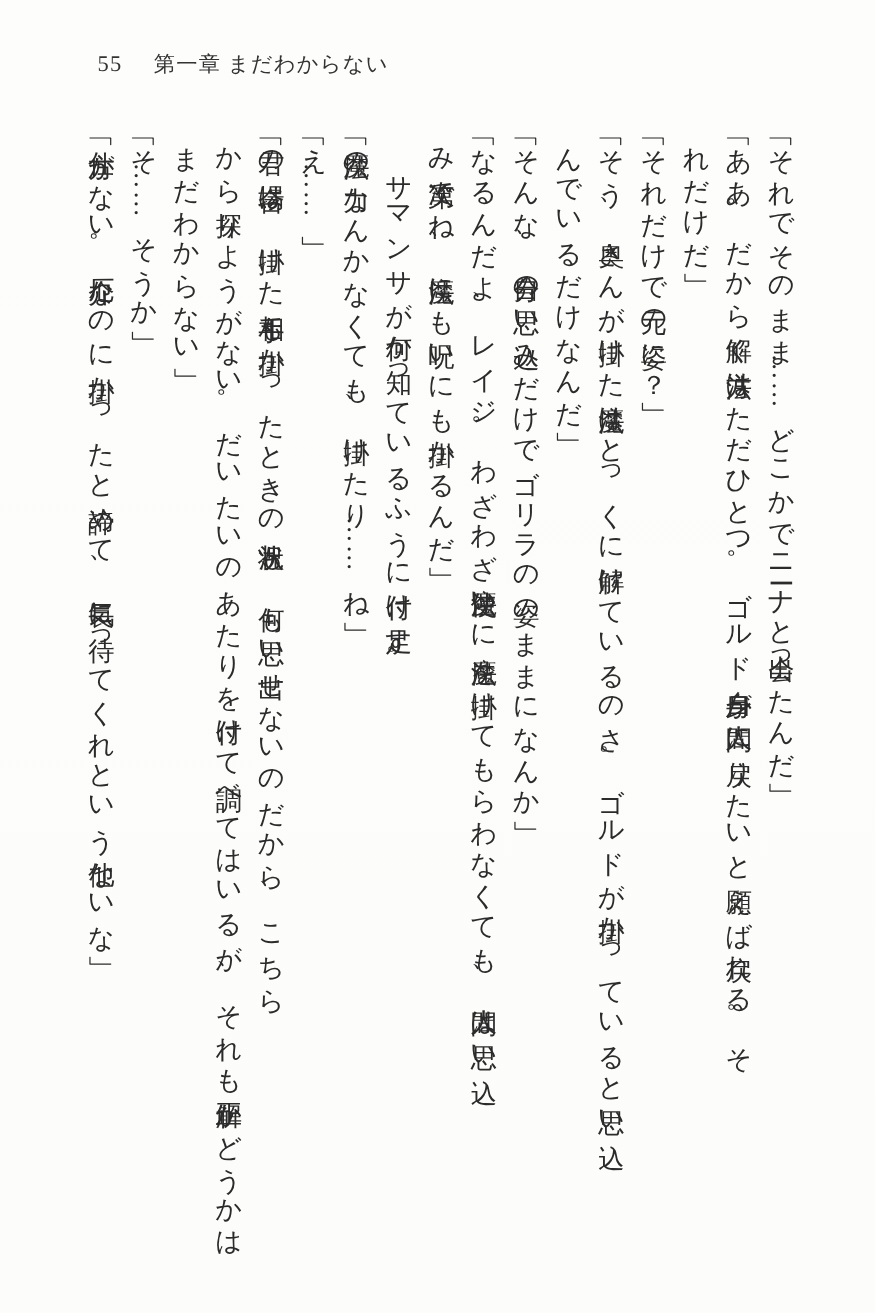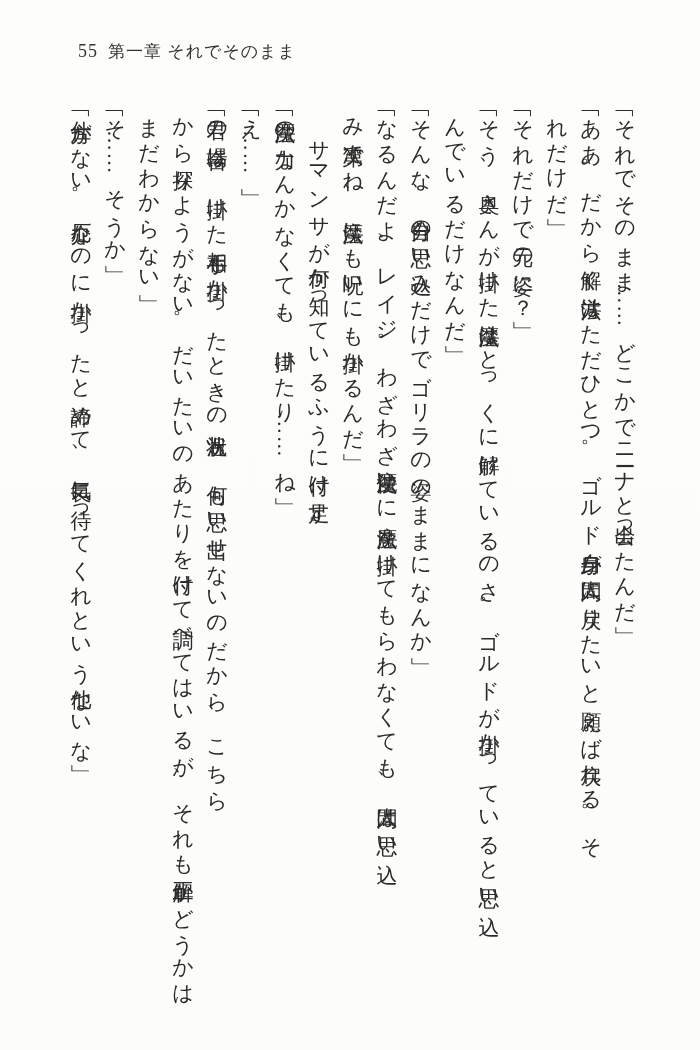--- a/index.html
+++ b/index.html
@@ -22,21 +22,21 @@
     position: absolute;
     top: 40px;
     left: 78px;
     font-size: 17px;
     color: #333333;
     letter-spacing: 1px;
     white-space: nowrap;
   }
   .pagenum {
     display: inline-block;
-    margin-right: 10px;
+    margin-right: 25px;
     font-size: 18px;
   }
   .text-area {
     position: absolute;
     top: 103px;
     left: 58px;
     width: 584px;
     height: 912px;
     writing-mode: vertical-rl;
     text-orientation: mixed;
@@ -50,21 +50,21 @@
     padding: 0;
     white-space: nowrap;
   }
 </style>
 </head>
 <body>
 
 <div class="page">
 
   <div class="header">
-    <span class="pagenum">55</span><span class="chapter">第一章 それでそのまま</span>
+    <span class="pagenum">55</span><span class="chapter">第一章 まだわからない</span>
   </div>
 
   <div class="text-area">
     <p class="tline">「それでそのまま……どこかでニーナと出会ったんだ」</p>
     <p class="tline">「ああ。だから解く方法はただひとつ。ゴルド自身が人間に戻りたいと願えば戻れる。そ</p>
     <p class="tline">れだけだ」</p>
     <p class="tline">「それだけで元の姿に？」</p>
     <p class="tline">「そう、奥さんが掛けた魔法はとっくに解けているのさ。ゴルドが掛かっていると思い込</p>
     <p class="tline">んでいるだけなんだ」</p>
     <p class="tline">「そんな、自分の思い込みだけでゴリラの姿のままになんか」</p>

